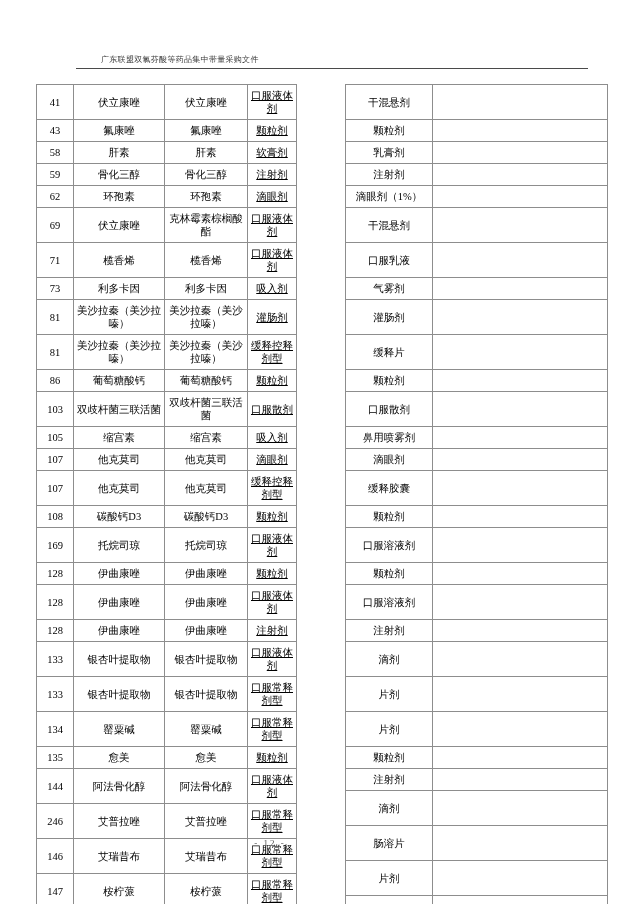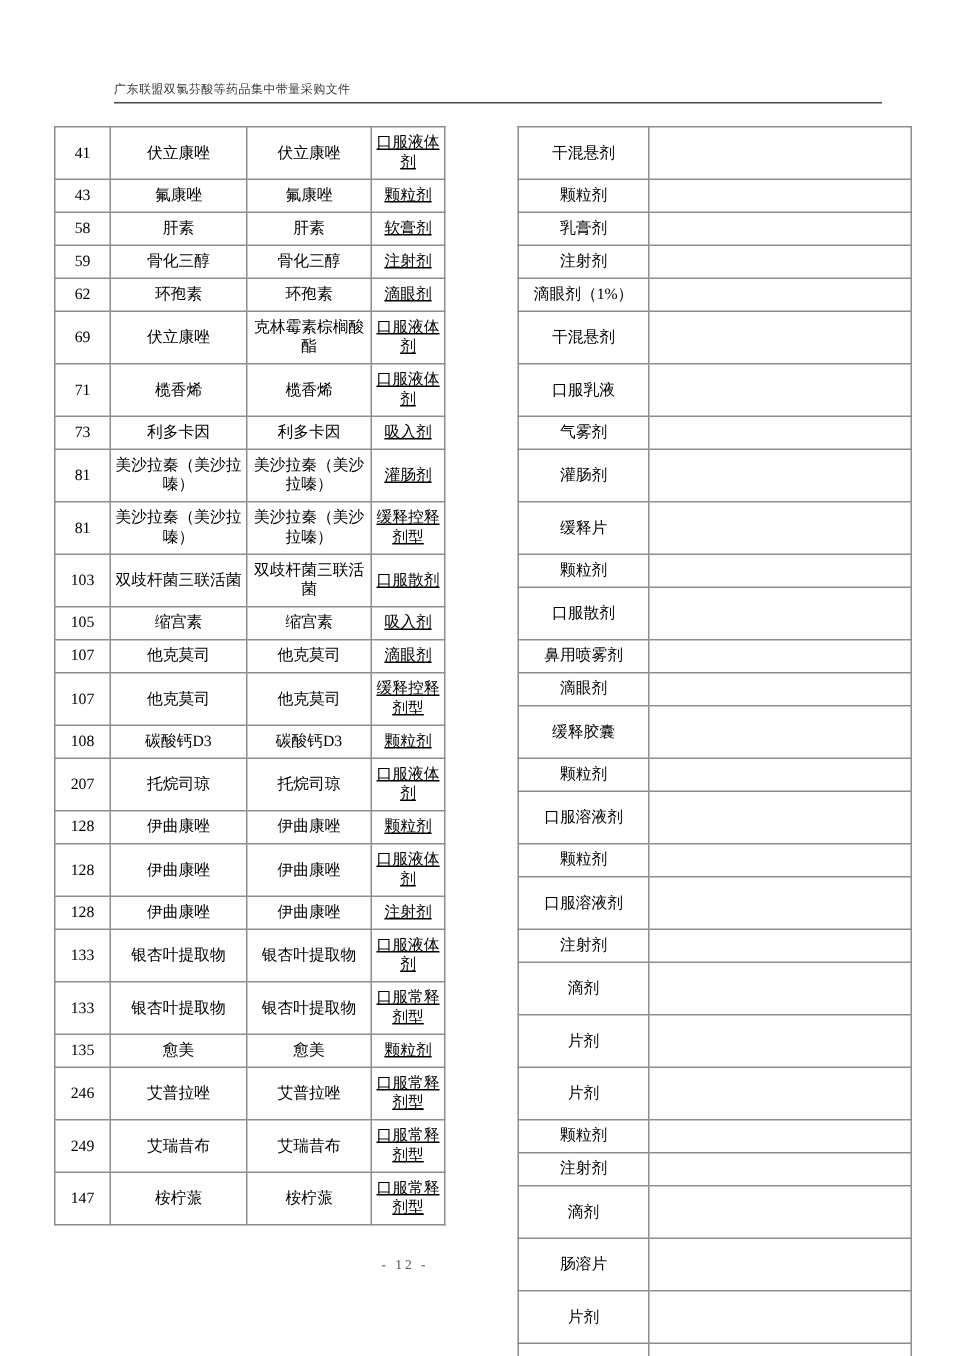--- a/index.html
+++ b/index.html
@@ -27,21 +27,21 @@
   .header-zone {
     position: absolute;
     left: 0;
     top: 54px;
     width: 640px;
   }
   .header-text {
     font-size: 8px;
     letter-spacing: 0.3px;
     color: #3a3a3a;
-    padding-left: 76px;
+    padding-left: 101px;
     line-height: 12px;
     white-space: nowrap;
   }
   .header-rule {
     margin: 2px 52px 0 76px;
     border-bottom: 1.2px solid #4a4a4a;
   }
 
   
   .table-wrap {
@@ -166,20 +166,26 @@
             <td class="c-name">美沙拉秦（美沙拉嗪）</td>
             <td class="c-gname">美沙拉秦（美沙拉嗪）</td>
             <td class="c-form">灌肠剂</td>
           </tr>
           <tr class="tall">
             <td class="c-id">81</td>
             <td class="c-name">美沙拉秦（美沙拉嗪）</td>
             <td class="c-gname">美沙拉秦（美沙拉嗪）</td>
             <td class="c-form">缓释控释剂型</td>
           </tr>
+          <tr class="short">
+            <td class="c-id">86</td>
+            <td class="c-name">葡萄糖酸钙</td>
+            <td class="c-gname">葡萄糖酸钙</td>
+            <td class="c-form">颗粒剂</td>
+          </tr>
           <tr class="tall">
             <td class="c-id">103</td>
             <td class="c-name">双歧杆菌三联活菌</td>
             <td class="c-gname">双歧杆菌三联活菌</td>
             <td class="c-form">口服散剂</td>
           </tr>
           <tr class="short">
             <td class="c-id">105</td>
             <td class="c-name">缩宫素</td>
             <td class="c-gname">缩宫素</td>
@@ -197,21 +203,21 @@
             <td class="c-gname">他克莫司</td>
             <td class="c-form">缓释控释剂型</td>
           </tr>
           <tr class="short">
             <td class="c-id">108</td>
             <td class="c-name">碳酸钙D3</td>
             <td class="c-gname">碳酸钙D3</td>
             <td class="c-form">颗粒剂</td>
           </tr>
           <tr class="tall">
-            <td class="c-id">207</td>
+            <td class="c-id">169</td>
             <td class="c-name">托烷司琼</td>
             <td class="c-gname">托烷司琼</td>
             <td class="c-form">口服液体剂</td>
           </tr>
           <tr class="short">
             <td class="c-id">128</td>
             <td class="c-name">伊曲康唑</td>
             <td class="c-gname">伊曲康唑</td>
             <td class="c-form">颗粒剂</td>
           </tr>
@@ -232,34 +238,46 @@
             <td class="c-name">银杏叶提取物</td>
             <td class="c-gname">银杏叶提取物</td>
             <td class="c-form">口服液体剂</td>
           </tr>
           <tr class="tall">
             <td class="c-id">133</td>
             <td class="c-name">银杏叶提取物</td>
             <td class="c-gname">银杏叶提取物</td>
             <td class="c-form">口服常释剂型</td>
           </tr>
+          <tr class="tall">
+            <td class="c-id">134</td>
+            <td class="c-name">罂粟碱</td>
+            <td class="c-gname">罂粟碱</td>
+            <td class="c-form">口服常释剂型</td>
+          </tr>
           <tr class="short">
             <td class="c-id">135</td>
             <td class="c-name">愈美</td>
             <td class="c-gname">愈美</td>
             <td class="c-form">颗粒剂</td>
           </tr>
           <tr class="tall">
+            <td class="c-id">144</td>
+            <td class="c-name">阿法骨化醇</td>
+            <td class="c-gname">阿法骨化醇</td>
+            <td class="c-form">口服液体剂</td>
+          </tr>
+          <tr class="tall">
             <td class="c-id">246</td>
             <td class="c-name">艾普拉唑</td>
             <td class="c-gname">艾普拉唑</td>
             <td class="c-form">口服常释剂型</td>
           </tr>
           <tr class="tall">
-            <td class="c-id">249</td>
+            <td class="c-id">146</td>
             <td class="c-name">艾瑞昔布</td>
             <td class="c-gname">艾瑞昔布</td>
             <td class="c-form">口服常释剂型</td>
           </tr>
           <tr class="tall">
             <td class="c-id">147</td>
             <td class="c-name">桉柠蒎</td>
             <td class="c-gname">桉柠蒎</td>
             <td class="c-form">口服常释剂型</td>
           </tr>

